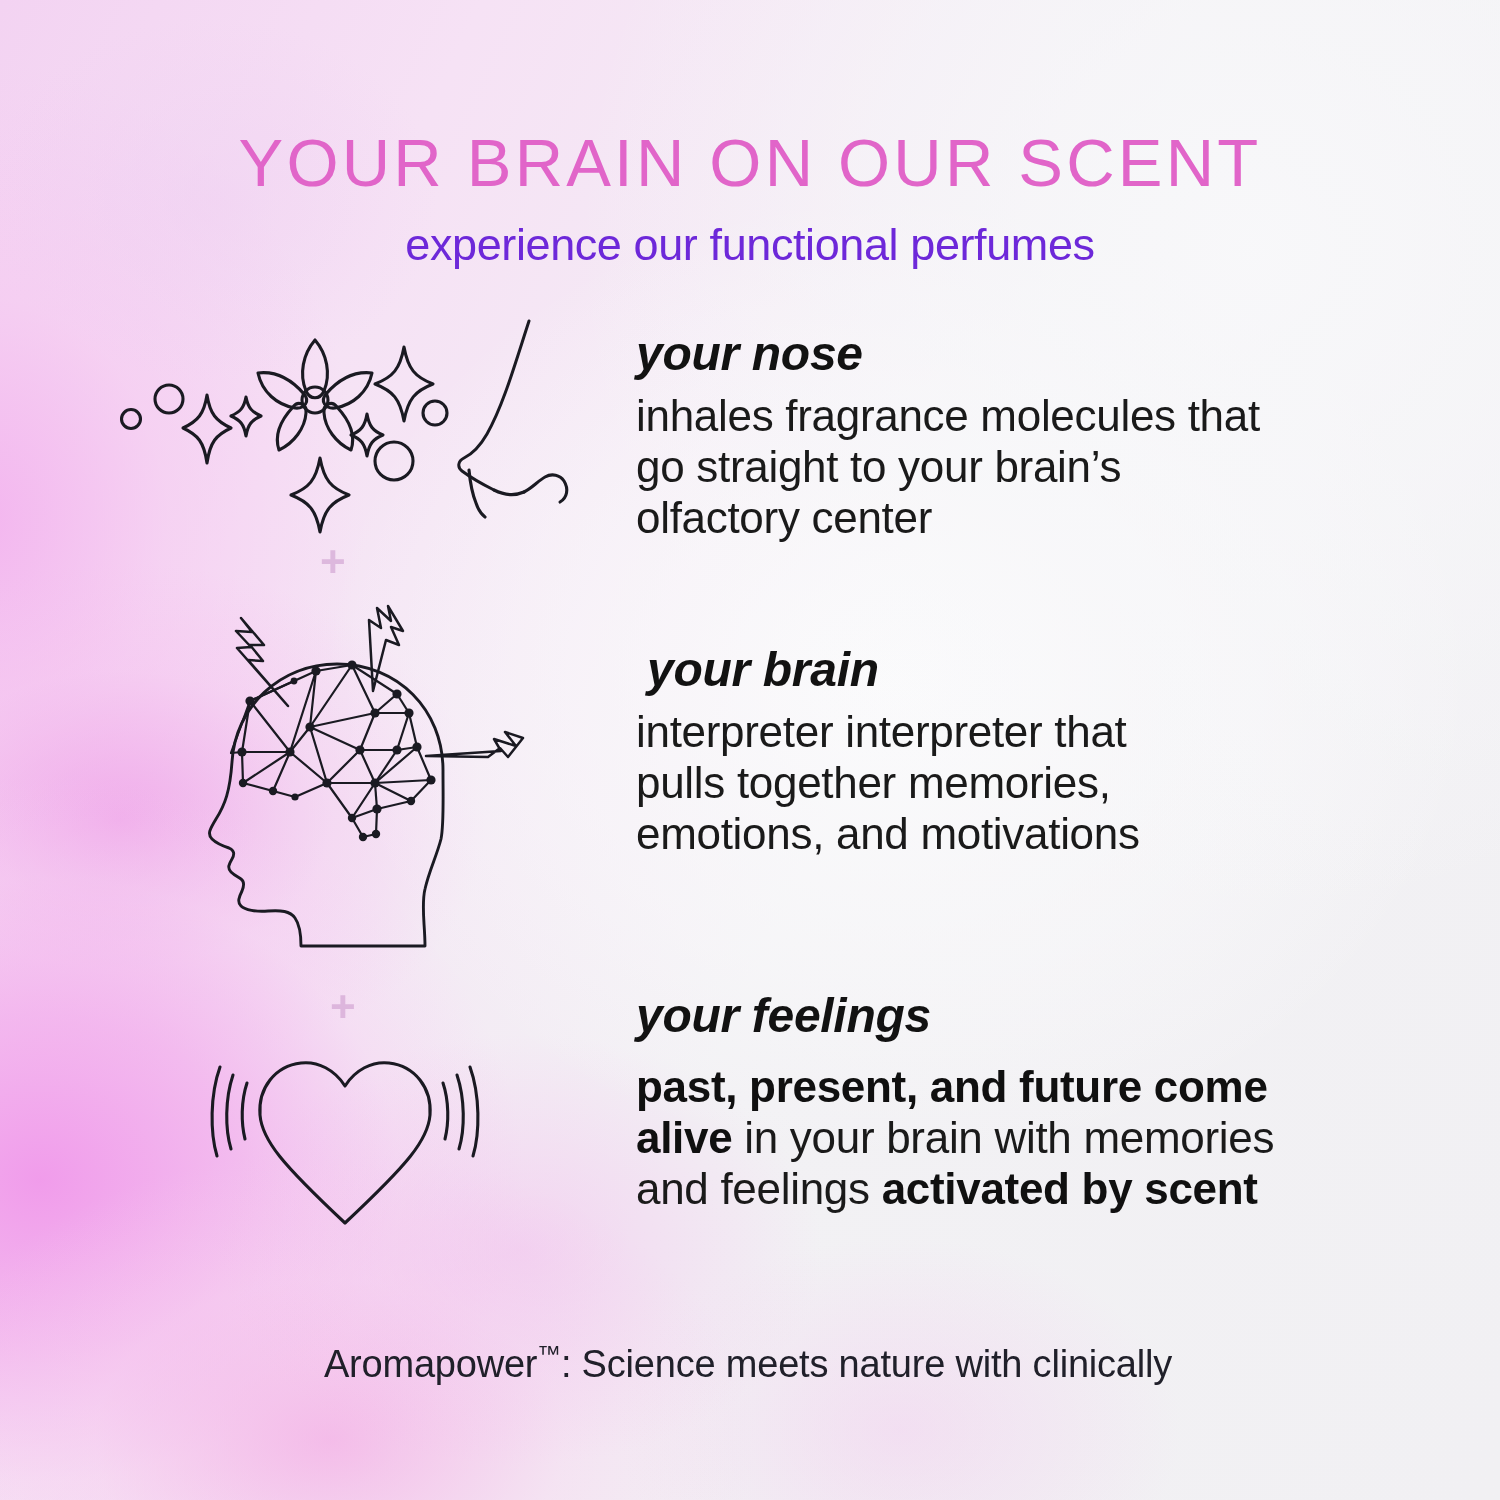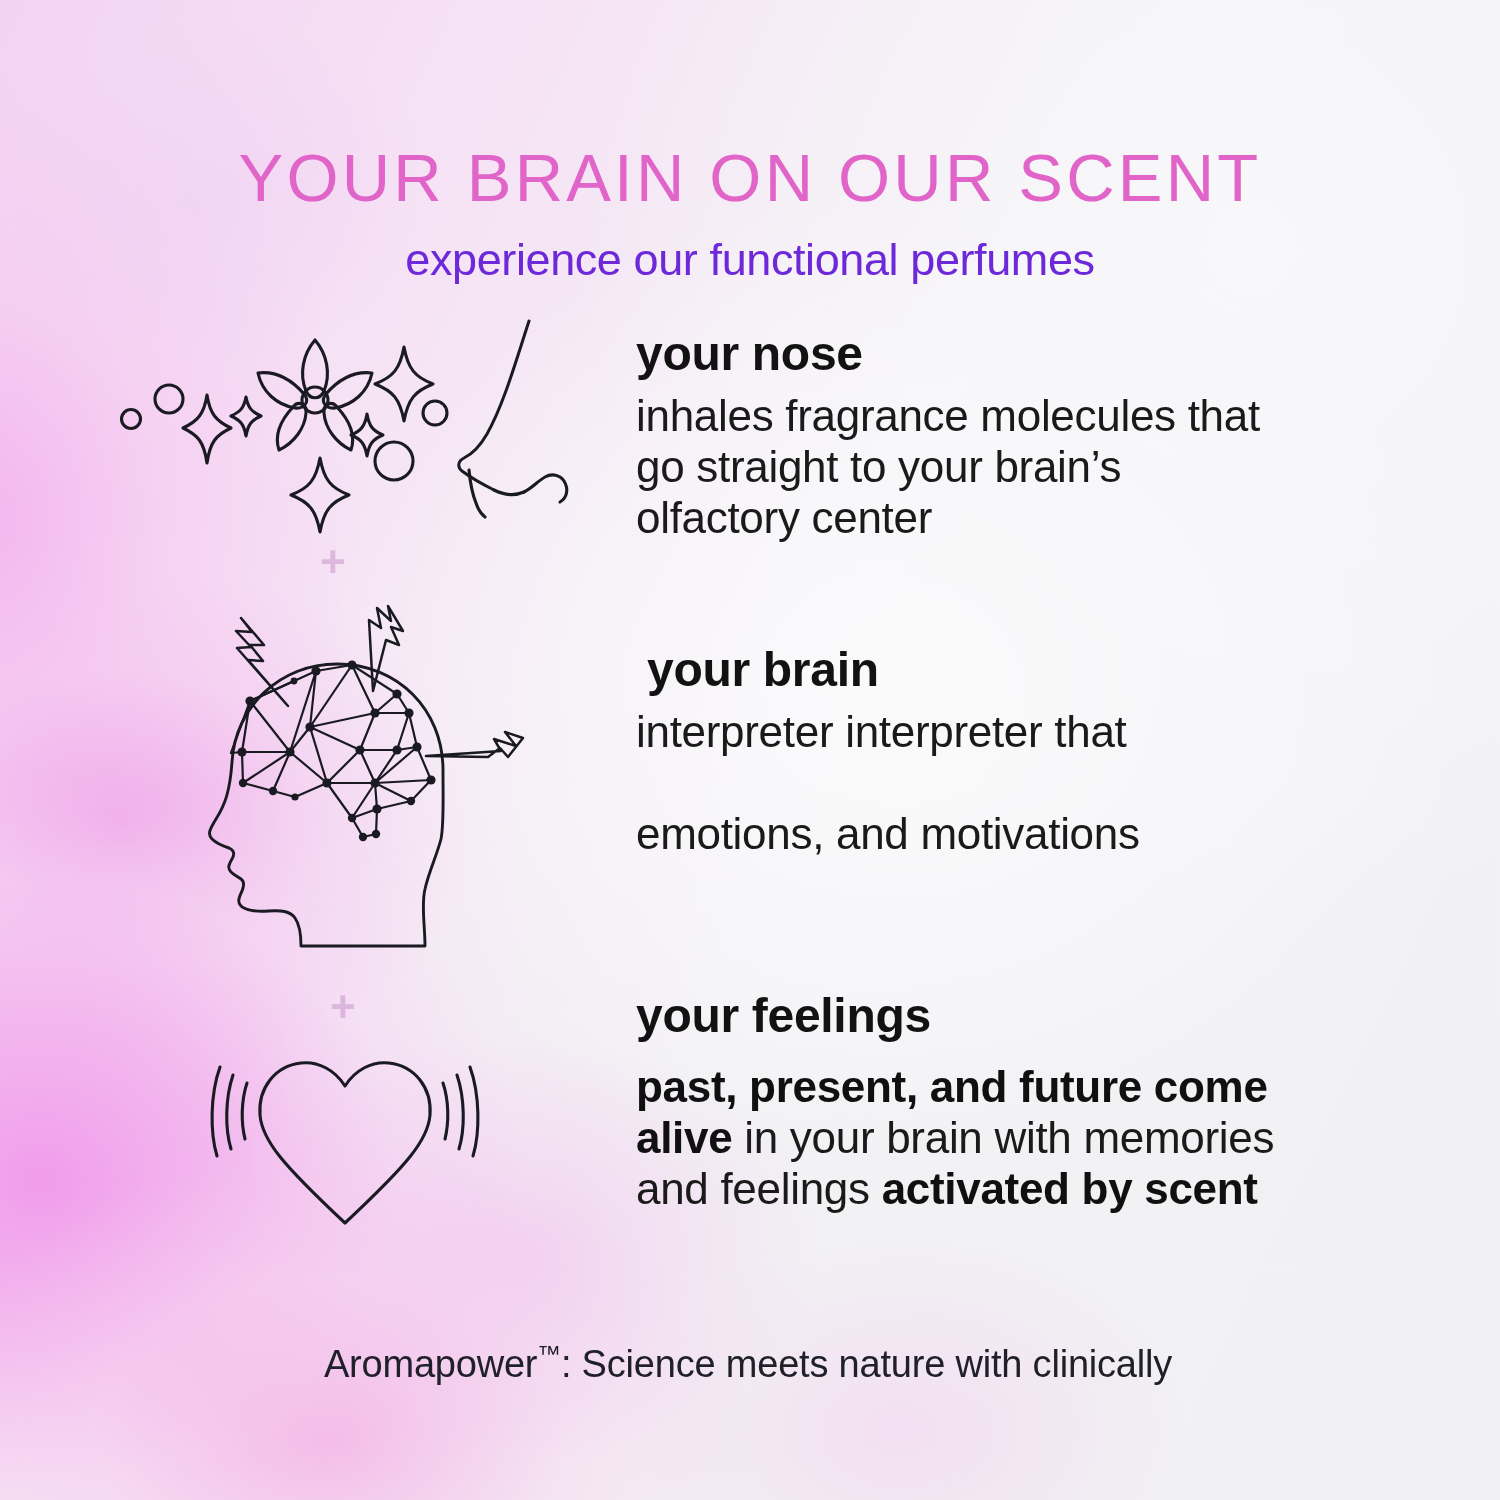--- a/index.html
+++ b/index.html
@@ -78,21 +78,21 @@
     top: 128px;
     text-align: center;
   }
   .title {
     font-family: "Liberation Sans", sans-serif;
     font-size: 67px;
     font-weight: 400;
     letter-spacing: 3.2px;
     color: #e165c9;
     line-height: 1;
-    margin: 16px;
+    margin: 1px;
     white-space: nowrap;
   }
   .subtitle {
     font-family: "Liberation Sans", sans-serif;
     font-size: 45px;
     font-weight: 400;
     color: #6d28d9;
     letter-spacing: -0.4px;
     margin: 26px 0 0 0;
     line-height: 1;
@@ -108,20 +108,21 @@
     position: absolute;
   }
 
   .row-heading {
     font-size: 48px;
     font-weight: 700;
     color: #121212;
     line-height: 1;
     margin: 0;
     letter-spacing: -0.3px;
+    font-style: italic;
   }
   .row-body {
     font-size: 44px;
     font-weight: 400;
     color: #1a1a1a;
     line-height: 1.155;
     margin: 13px 0 0 0;
     letter-spacing: -0.3px;
   }
   .row-body b { font-weight: 700; color: #101010; }
@@ -338,21 +339,21 @@
       <path d="M188 86 L184 15 L196 23 L192 3 L206 16 L203 1 L218 26 L206 22 L214 40 L201 35 Z" stroke-width="2.5"></path>
 
       <path d="M241 151 L316 146 L309 134 L331 141 L320 127 L338 133 L323 152 L315 143 L303 152 Z" stroke-width="2.5"></path>
     </svg>
   </div>
 
   <div class="text-col" style="left:636px; top:646px; width:760px;">
     <h2 class="row-heading" style="padding-left:11px;">your brain</h2>
     <p class="row-body">
       <span>interpreter interpreter that</span><br>
-      <br>
+      <span>pulls together memories,</span><br>
       <span>emotions, and motivations</span>
     </p>
   </div>
 
   <div class="plus" style="left:330px; top:985px;">+</div>
 
   <div class="icon-col" style="left:195px; top:1045px; width:300px; height:205px;">
     <svg width="300" height="205" viewBox="0 0 300 205" fill="none" stroke="#1a1a22" stroke-width="3.1" stroke-linecap="round" stroke-linejoin="round">
 
       <path d="M150 41 C160 25, 177 16, 194 18 C220 21, 237 43, 235 70

